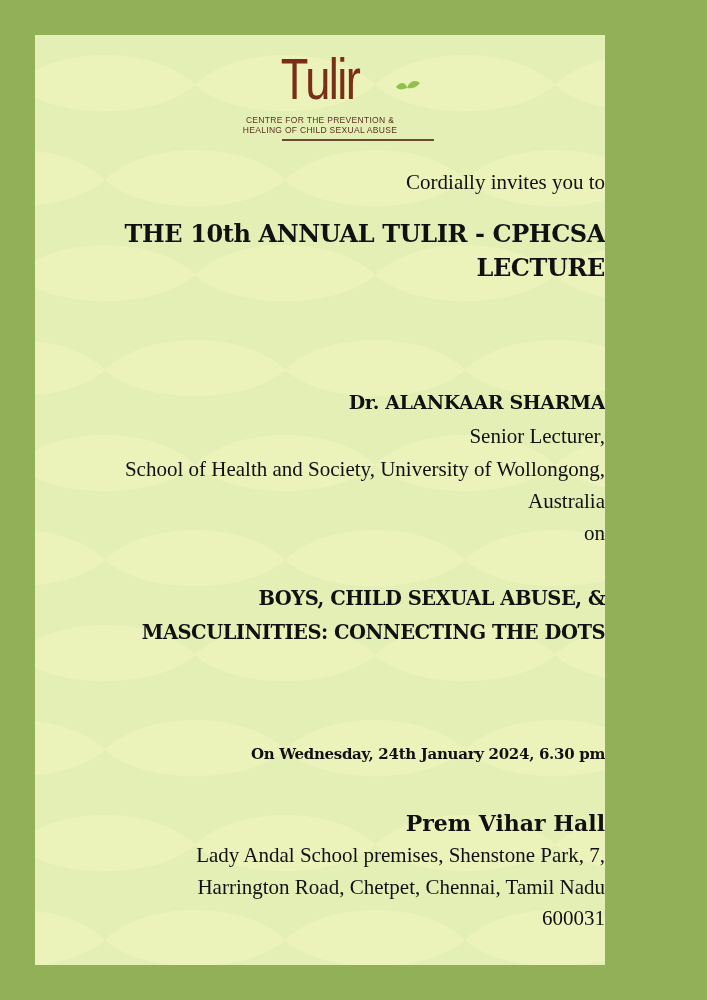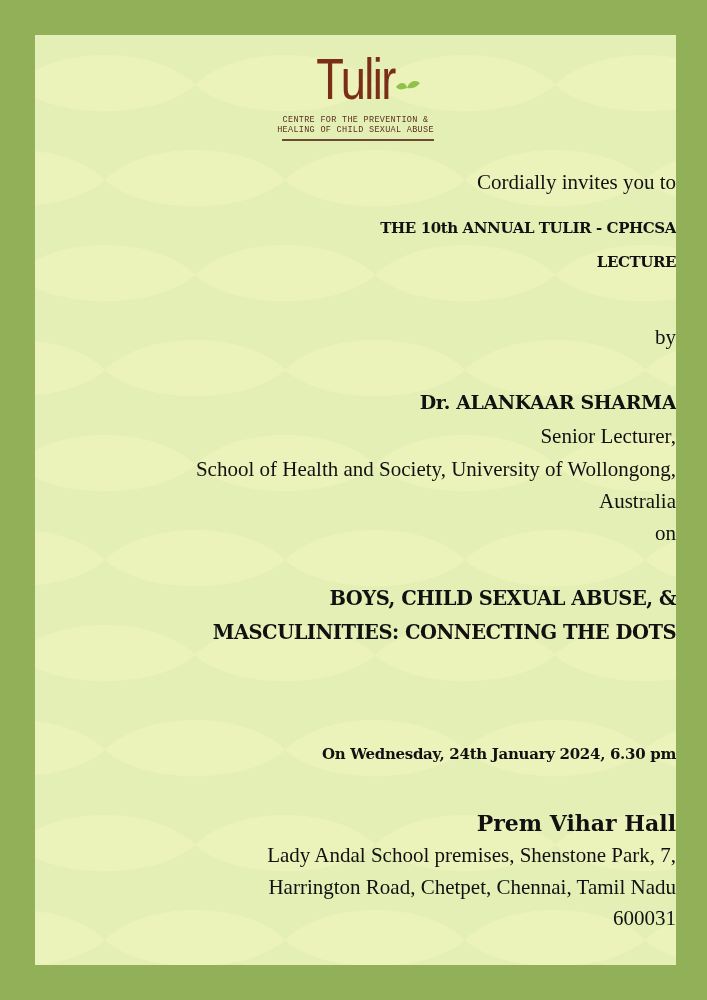--- a/index.html
+++ b/index.html
@@ -4,43 +4,43 @@
 <style>
   html, body { margin:0; padding:0; }
   body {
     width:707px; height:1000px; overflow:hidden;
     background: var(--frame, #92b058);
     position:relative;
     font-family: "DejaVu Serif", "Liberation Serif", serif;
     color:#111;
   }
   .card {
-    position:absolute; left:35px; top:35px; width:641px; height:930px;
+    position:absolute; left:35px; top:35px; width:570px; height:930px;
     background:#e4efb6; overflow:hidden;
   }
   .pattern { position:absolute; inset:0; }
   .content { position:absolute; inset:0; text-align:center; }
   .logo { position:absolute; left:0; right:0; top:14px; height:95px; }
   .logo-word {
     position:absolute; left:0; right:0; top:0;
     font-family:"Liberation Sans","DejaVu Sans",sans-serif;
     font-size:58px; color:#7a2d17; letter-spacing:-2px; line-height:60px;
     transform:scaleX(0.78);
   }
   .sprout { position:absolute; left:360px; top:30px; }
   .logo-sub {
     position:absolute; left:0; right:0; top:66px;
-    font-family:Liberation Mono, monospace;
+    font-family:Liberation Sans, sans-serif;
     font-size:8.5px; line-height:10px; color:#5b3020; letter-spacing:0.3px;
   }
   .logo-rule { position:absolute; left:247px; width:152px; top:90px; height:1.5px; background:#6a4a32; }
   .line { position:absolute; left:0; right:0; text-align:right; white-space:nowrap; }
   .reg { font-family:"Liberation Serif","DejaVu Serif",serif; font-size:21px; }
   .bold { font-family:"DejaVu Serif","Liberation Serif",serif; font-weight:bold; }
-  .t1 { font-size:15px; letter-spacing:-0.4px; }
+  .t1 { font-size:24px; letter-spacing:-0.4px; }
   .name { font-size:19px; letter-spacing:-0.4px; }
   .topic { font-size:19.5px; letter-spacing:-0.5px; }
   .date { font-size:15px; letter-spacing:-0.3px; }
   .venue { font-size:22px; }
 </style>
 </head>
 <body>
 
 <div class="card">
   <svg class="pattern" width="641" height="930" viewBox="0 0 641 930">
@@ -64,21 +64,20 @@
       <div class="logo-sub">
         <div>CENTRE FOR THE PREVENTION &amp;</div>
         <div>HEALING OF CHILD SEXUAL ABUSE</div>
       </div>
       <div class="logo-rule"></div>
     </div>
 
     <div class="line reg" style="top:135px;">Cordially invites you to</div>
     <div class="line bold t1" style="top:184px;">THE 10th ANNUAL TULIR - CPHCSA</div>
     <div class="line bold t1" style="top:218px;">LECTURE</div>
-    <div class="line reg" style="top:290px;">by</div>
 
     <div class="line bold name" style="top:356px;padding-left:28px;">Dr. ALANKAAR SHARMA</div>
     <div class="line reg" style="top:389px;">Senior Lecturer,</div>
     <div class="line reg" style="top:422px;">School of Health and Society, University of Wollongong,</div>
     <div class="line reg" style="top:486px;">on</div>
     <div class="line reg" style="top:454px;">Australia</div>
 
     <div class="line bold topic" style="top:552px;">BOYS, CHILD SEXUAL ABUSE, &amp;</div>
     <div class="line bold topic" style="top:586px;">MASCULINITIES: CONNECTING THE DOTS</div>
 

